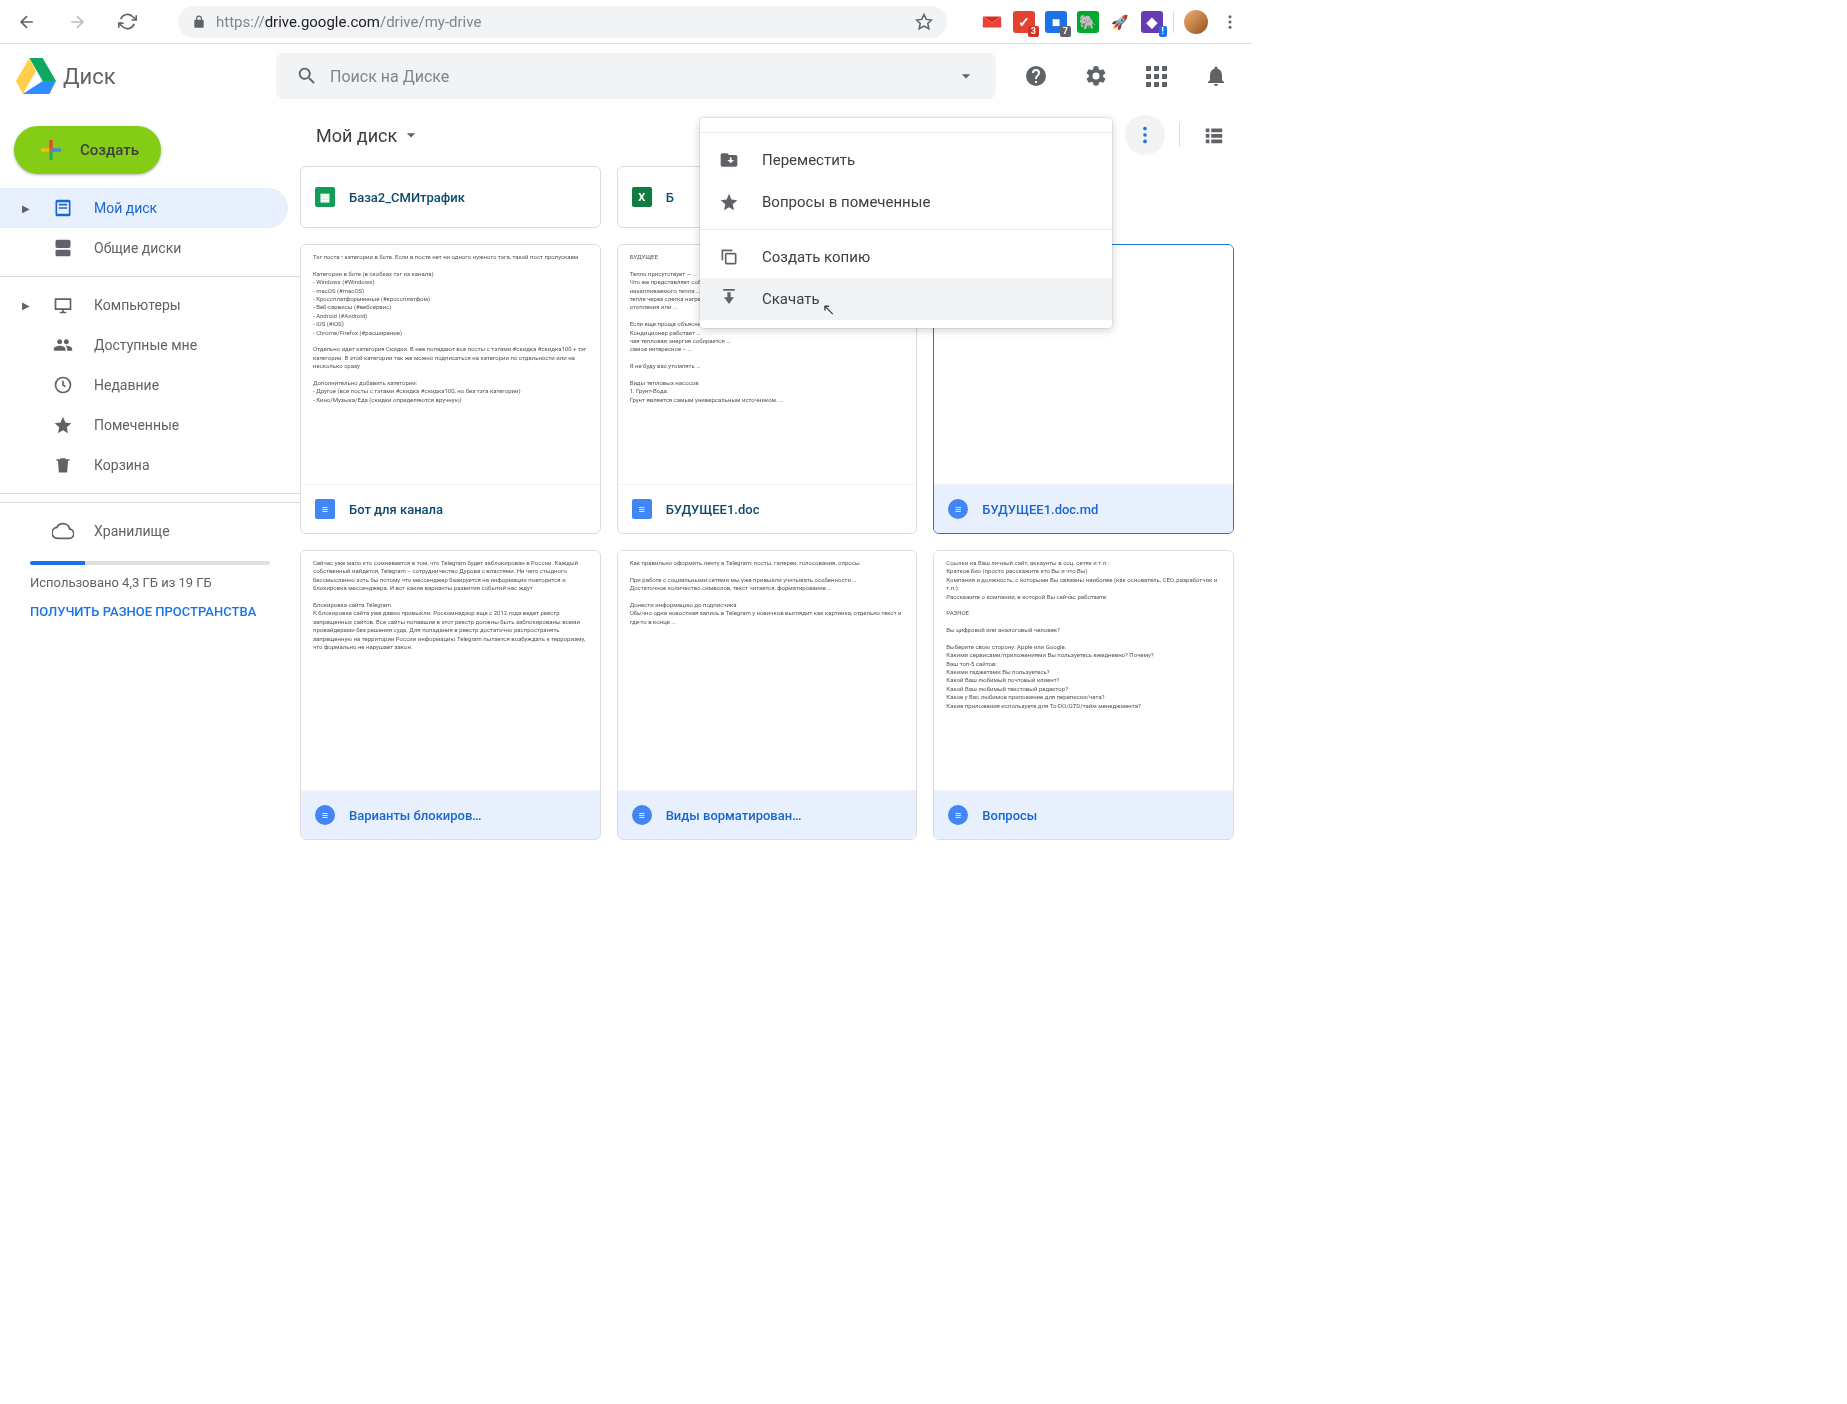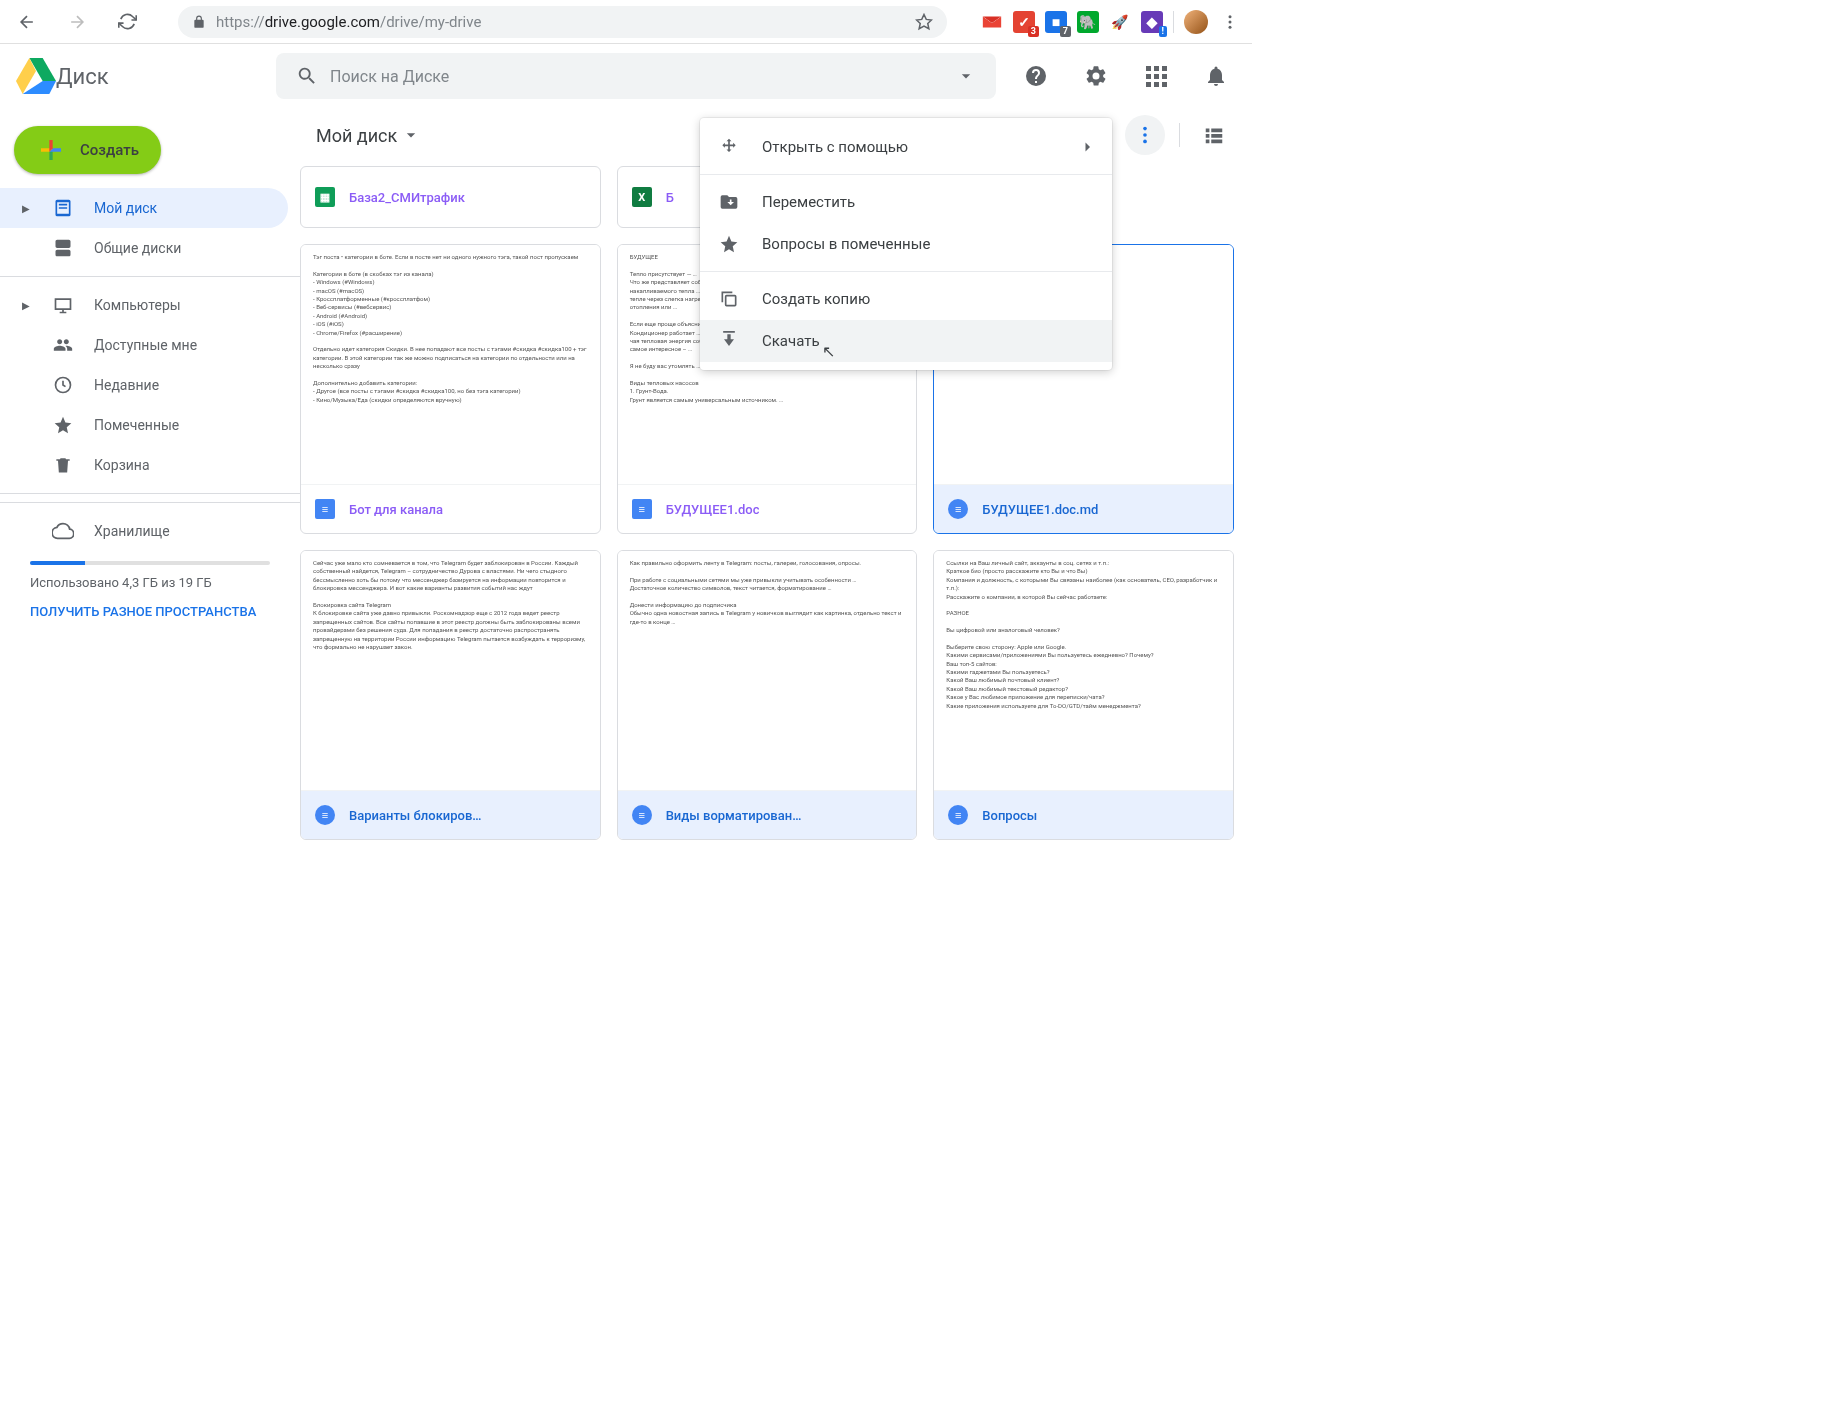--- a/index.html
+++ b/index.html
@@ -13,21 +13,21 @@
 .omnibox .lock { color:#5f6368; margin-right:10px; }
 .omnibox .url-gray { color:#80868b; }
 .ext-icons { display:flex; align-items:center; gap:10px; }
 .ext-icon { width:22px; height:22px; position:relative; display:flex; align-items:center; justify-content:center; font-size:14px; font-weight:bold; color:#fff; border-radius:3px; }
 .badge { position:absolute; bottom:-4px; right:-4px; background:#d93025; color:#fff; font-size:9px; border-radius:2px; padding:0 3px; line-height:11px; }
 .avatar-small { width:24px; height:24px; border-radius:50%; background:linear-gradient(135deg,#f0b27a,#935116); }
 .chrome-more { width:24px; height:24px; color:#5f6368; display:flex; align-items:center; justify-content:center; }
 
 
 .gd-header { height:64px; display:flex; align-items:center; padding:0 16px; }
-.logo-area { display:flex; align-items:center; gap:0; width:260px; }
+.logo-area { display:flex; align-items:center; gap:7px; width:260px; }
 .drive-logo { width:40px; height:40px; }
 .logo-text { font-size:22px; color:#5f6368; }
 .searchbar { flex:1; max-width:720px; height:46px; background:#f1f3f4; border-radius:8px; display:flex; align-items:center; padding:0 8px; }
 .searchbar .si { color:#5f6368; margin:0 12px; }
 .searchbar .stxt { color:#80868b; font-size:16px; flex:1; }
 .searchbar .sarrow { color:#5f6368; margin:0 12px; }
 .header-right { display:flex; align-items:center; gap:20px; margin-left:auto; }
 .hdr-icon { width:40px; height:40px; display:flex; align-items:center; justify-content:center; color:#5f6368; border-radius:50%; }
 .apps-grid { display:grid; grid-template-columns:repeat(3,5px); grid-template-rows:repeat(3,5px); gap:3px; }
 .apps-grid div { width:5px; height:5px; background:#5f6368; }
@@ -62,21 +62,21 @@
 
 
 .files-grid { display:grid; grid-template-columns:repeat(3,1fr); gap:16px; padding:4px 0; }
 .file-card { border:1px solid #dadce0; border-radius:6px; overflow:hidden; background:#fff; }
 .file-card.row1 { height:62px; }
 .file-card.rowdoc { height:290px; display:flex; flex-direction:column; }
 .file-card.rowdoc2 { height:290px; display:flex; flex-direction:column; }
 .card-bar { height:48px; display:flex; align-items:center; gap:14px; padding:0 14px; }
 .card-bar.sel { background:#e8f0fe; }
 .file-card.row1 .card-bar { height:100%; }
-.card-txt { font-size:13px; color:#8b5cf6; font-weight:500; white-space:nowrap; overflow:hidden; text-overflow:ellipsis; }
+.card-txt { font-size:13px; color:#0c4a6e; font-weight:500; white-space:nowrap; overflow:hidden; text-overflow:ellipsis; }
 .card-txt.sel { color:#1967d2; }
 .preview { flex:1; background:#fff; padding:8px 12px; font-size:6px; line-height:1.4; color:#555; overflow:hidden; border-bottom:1px solid #f1f3f4; }
 .card-bar.bottom { border-top:none; }
 
 .ficon { width:20px; height:20px; flex-shrink:0; border-radius:2px; display:flex; align-items:center; justify-content:center; color:#fff; font-size:11px; font-weight:bold; }
 .ic-sheets { background:#0f9d58; }
 .ic-xlsx { background:#107c41; }
 .ic-docs { background:#4285f4; border-radius:50%; }
 .ic-docs.sq { border-radius:2px; }
 
@@ -458,33 +458,20 @@
 Какое у Вас любимое приложение для переписки/чата?
 Какие приложения используете для To-DO/GTD/тайм менеджмента?</div>
         <div class="card-bar bottom sel">
             <div class="ficon ic-docs">≡</div>
             <span class="card-txt sel">Вопросы</span>
           </div>
       </div>
     </div>
 
     <div class="ctx-menu">
-      <div class="ctx-item">
-        <span class="ctx-icon">
-            <svg width="20" height="20" viewBox="0 0 24 24" fill="currentColor">
-              <path d="M12 2l3 3h-2v4h4V7l3 3-3 3v-2h-4v4h2l-3 3-3-3h2v-4H7v2l-3-3 3-3v2h4V5H9z"></path>
-            </svg>
-          </span>
-        <span>Открыть с помощью</span>
-        <span class="ctx-arrow">
-            <svg width="18" height="18" viewBox="0 0 24 24" fill="currentColor">
-              <path d="M10 6l6 6-6 6z"></path>
-            </svg>
-          </span>
-      </div>
       <div class="ctx-sep"></div>
       <div class="ctx-item">
         <span class="ctx-icon">
             <svg width="20" height="20" viewBox="0 0 24 24" fill="currentColor">
               <path d="M20 6h-8l-2-2H4a2 2 0 00-2 2v12a2 2 0 002 2h16a2 2 0 002-2V8a2 2 0 00-2-2zm-6 10l-4-4h3V9h2v3h3l-4 4z"></path>
             </svg>
           </span>
         <span>Переместить</span>
       </div>
       <div class="ctx-item">

